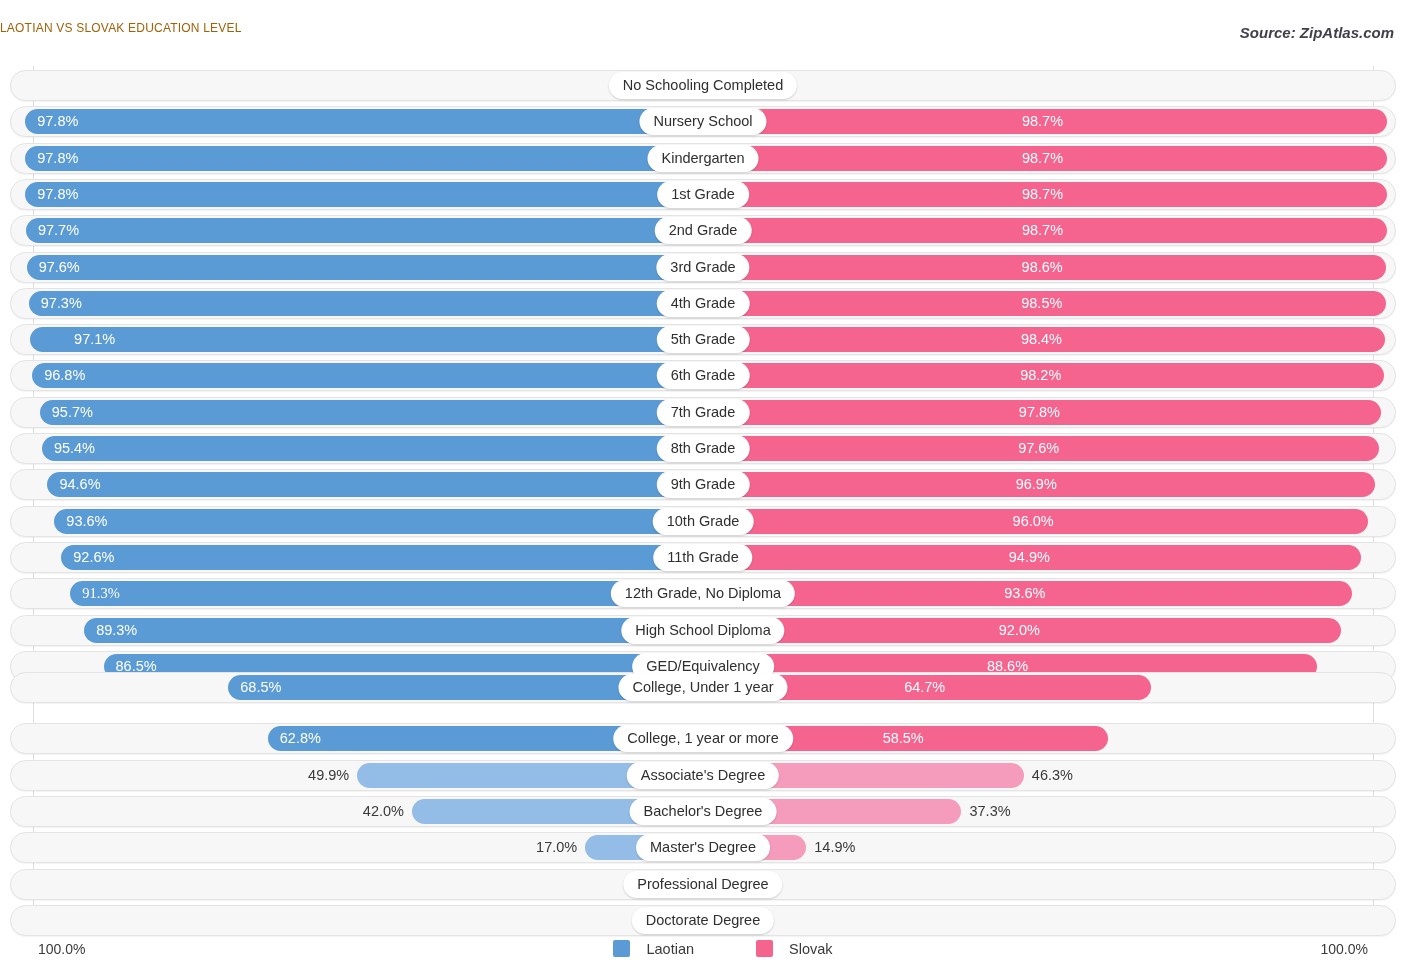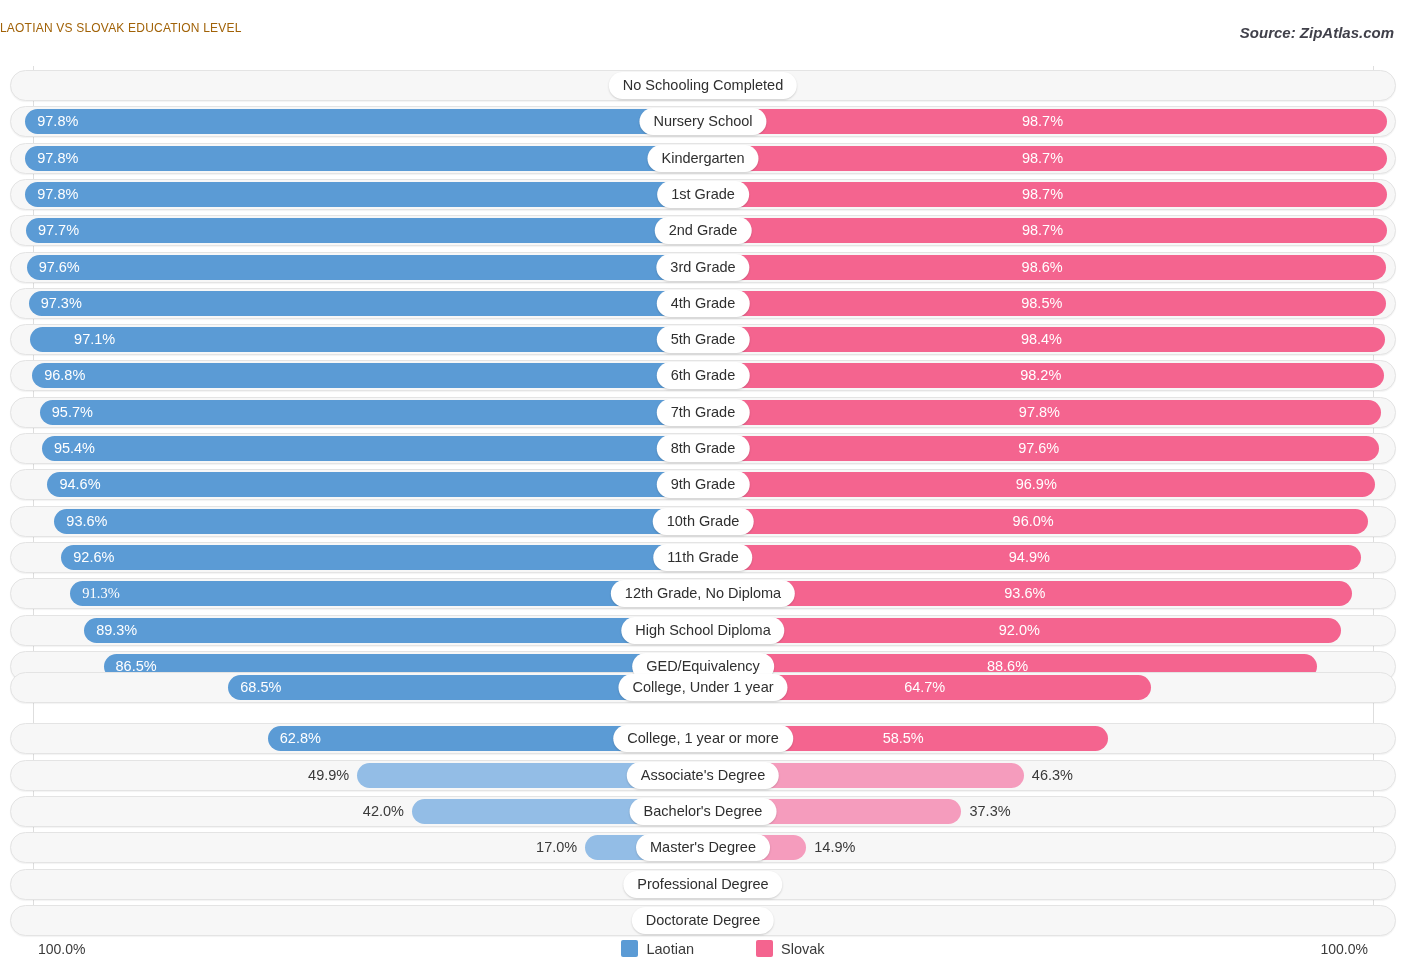--- a/index.html
+++ b/index.html
@@ -75,21 +75,21 @@
   #footer{position:absolute;left:0;top:935px;width:1406px;height:40px;}
   .axis-end{
     position:absolute;top:6px;font-size:14px;color:#3a3a3a;white-space:nowrap;
   }
   #axis-end-left{left:38px;}
   #axis-end-right{right:38px;}
   #legend{
     position:absolute;left:0;right:0;top:5px;
     display:flex;justify-content:center;align-items:center;gap:22px;
   }
-  .legend-item{display:flex;align-items:center;gap:8px;padding-left:40px;}
+  .legend-item{display:flex;align-items:center;gap:16px;padding-left:40px;}
   .legend-swatch{width:17px;height:17px;border-radius:2px;display:block;}
   .legend-label{font-size:14.5px;color:#3a3a3a;white-space:nowrap;}
 </style>
 </head>
 <body>
 
 <div id="header">
   <div id="chart-title">LAOTIAN VS SLOVAK EDUCATION LEVEL</div>
   <div id="source-label">Source: ZipAtlas.com</div>
 </div>

